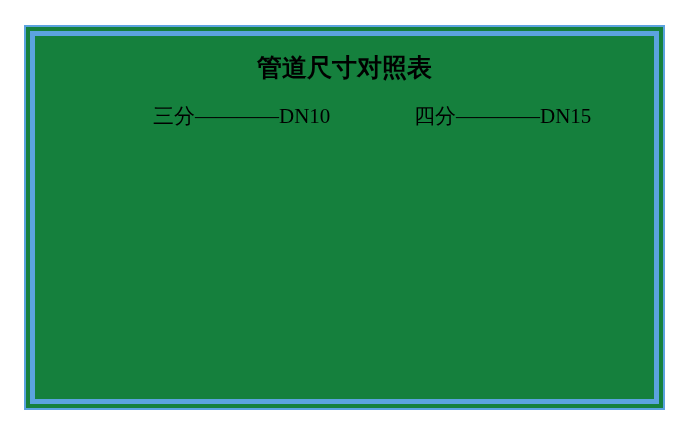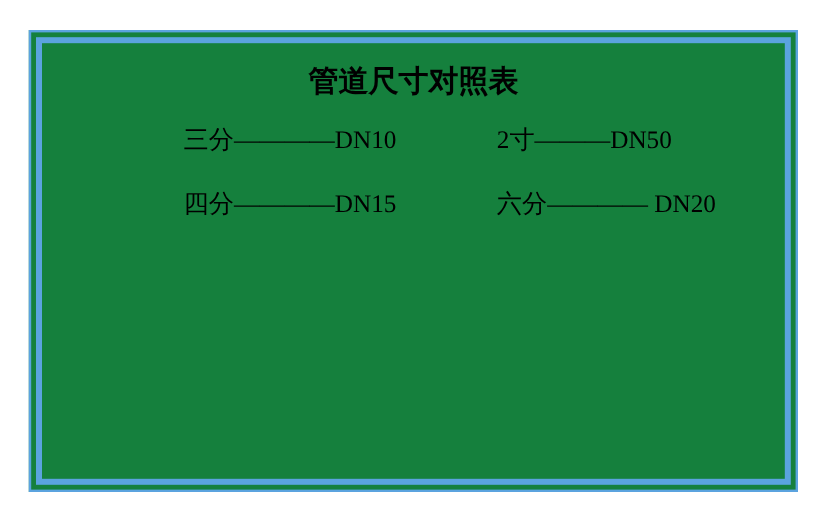--- a/index.html
+++ b/index.html
@@ -60,21 +60,19 @@
 </head>
 <body>
 
 <div class="frame">
   <div class="frame-inner"></div>
 
   <div class="title">管道尺寸对照表</div>
 
   <div class="rows">
     <div class="cell">三分————DN10</div>
-    <div class="cell">2寸———DN50</div>
 
     <div class="cell">四分————DN15</div>
 
-    <div class="cell">六分———— DN20</div>
 
 
   </div>
 </div>
 
 </body></html>

